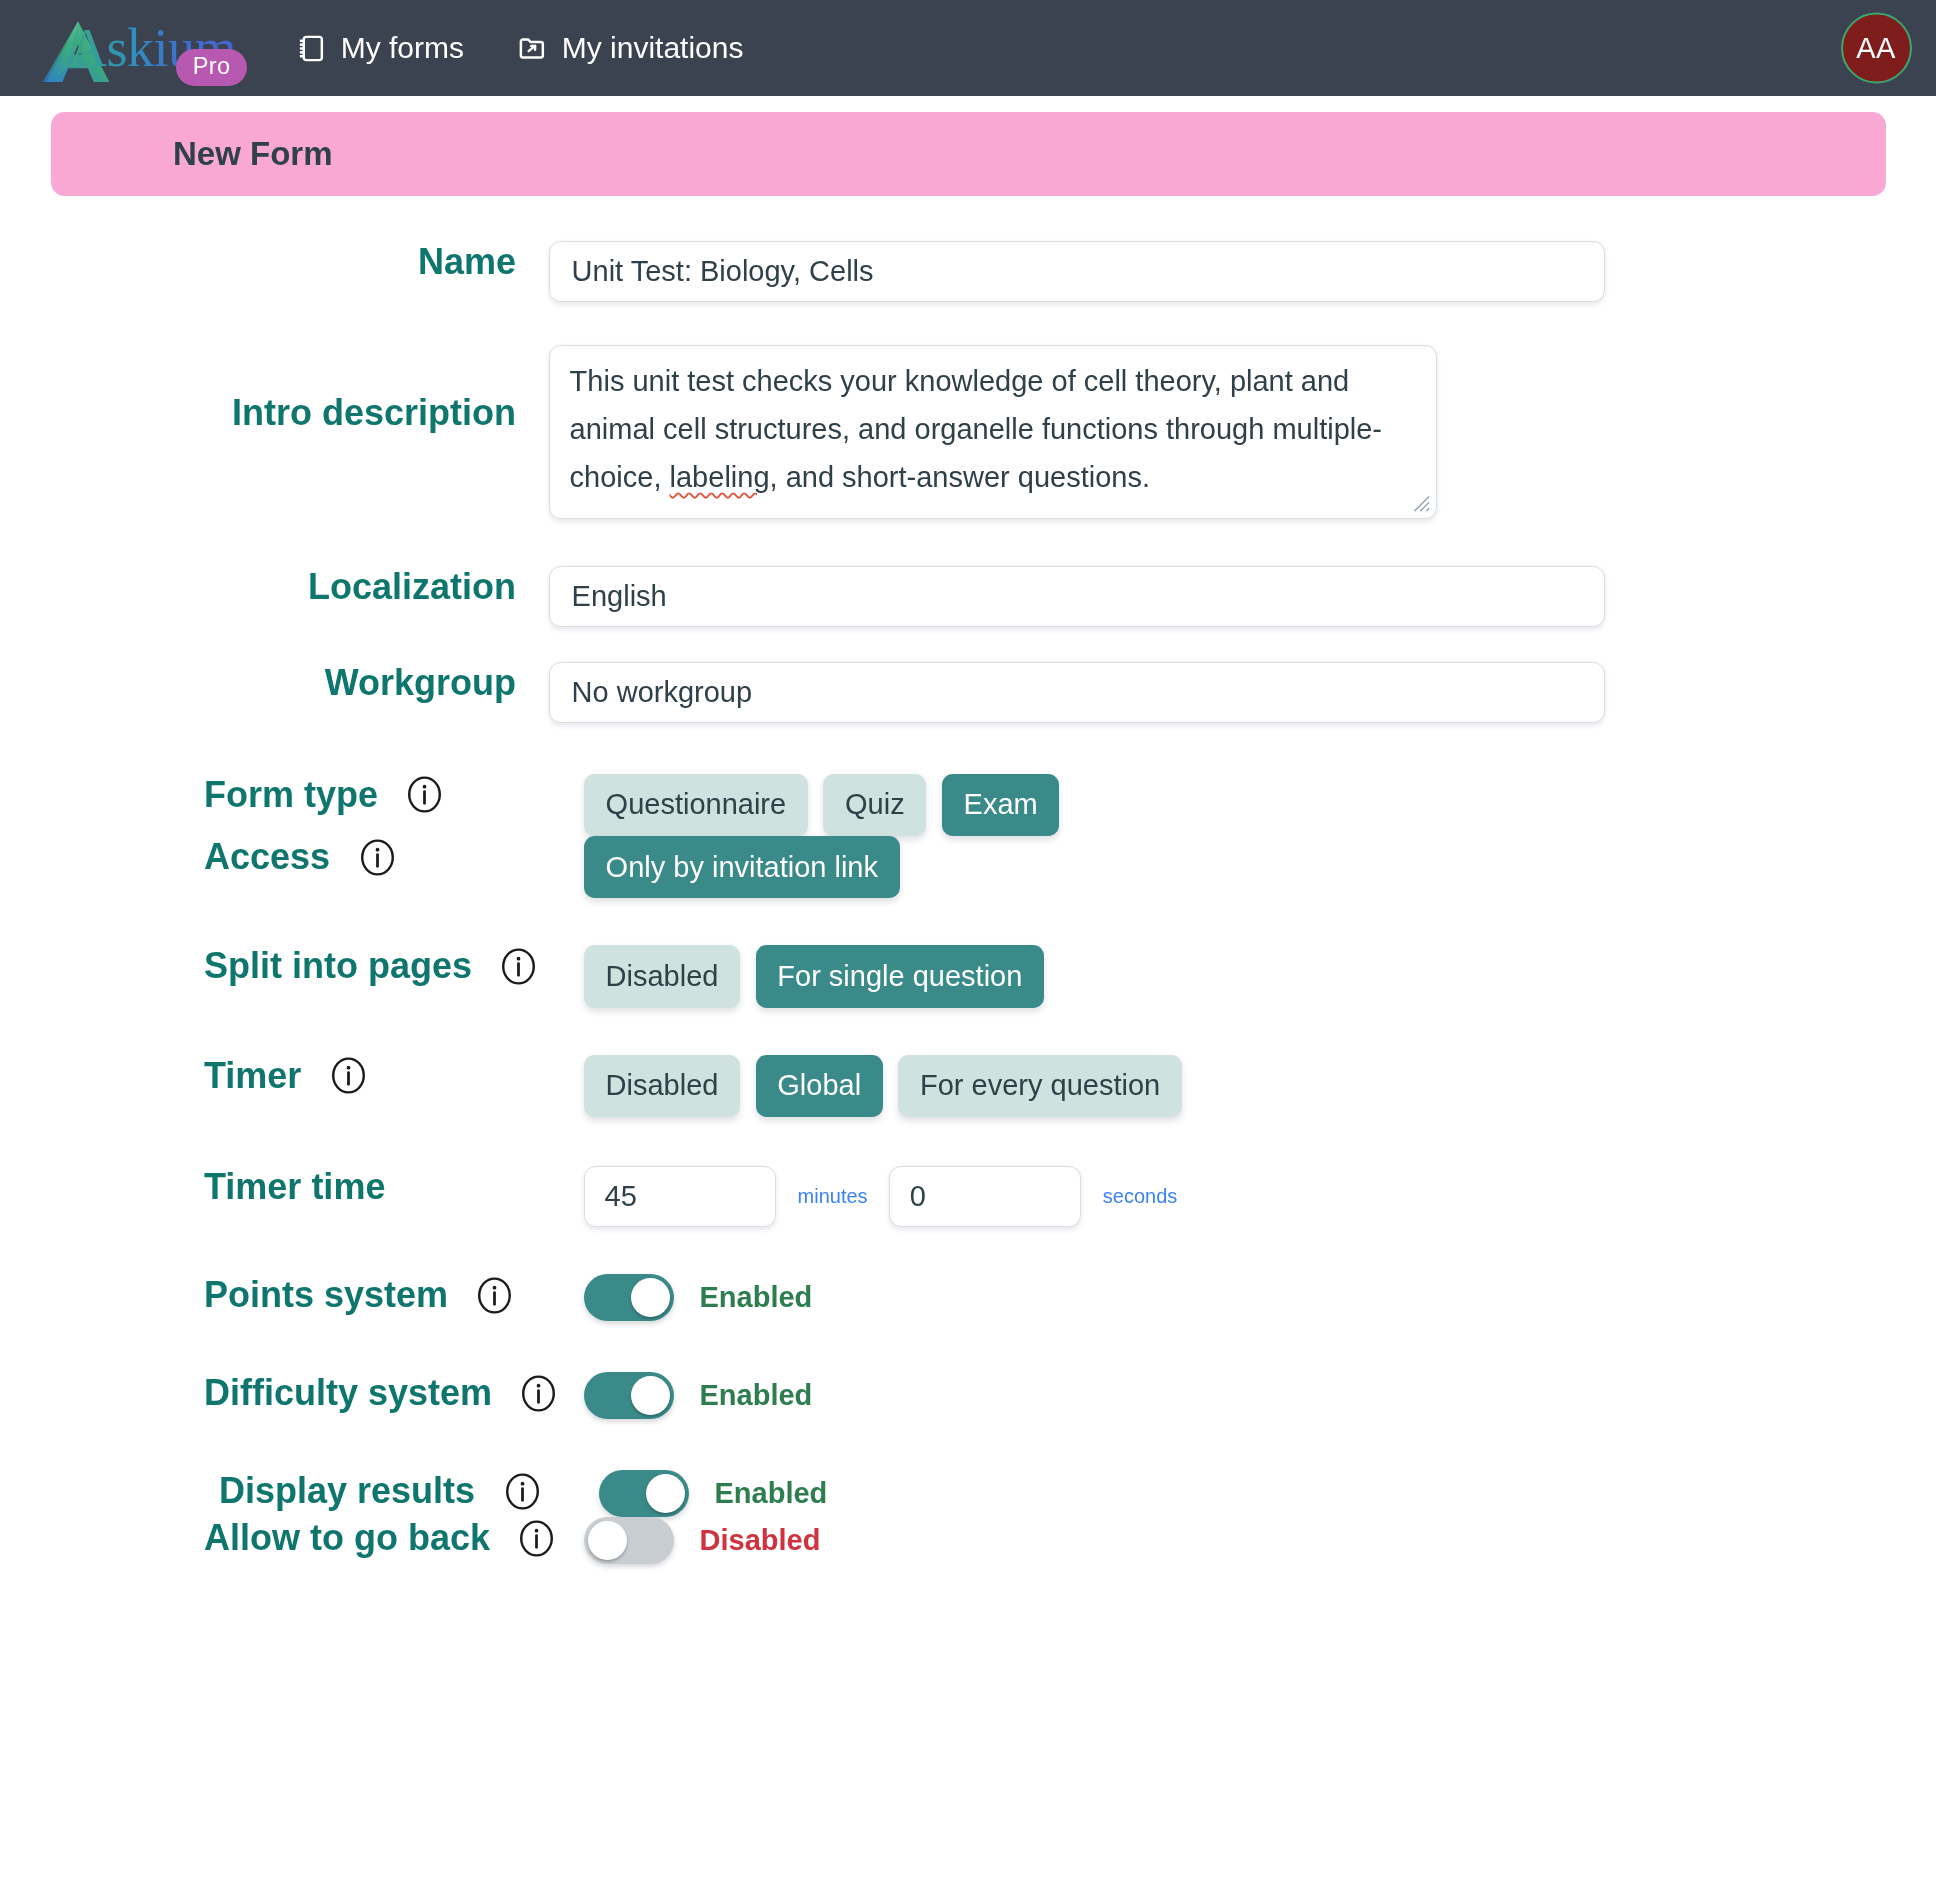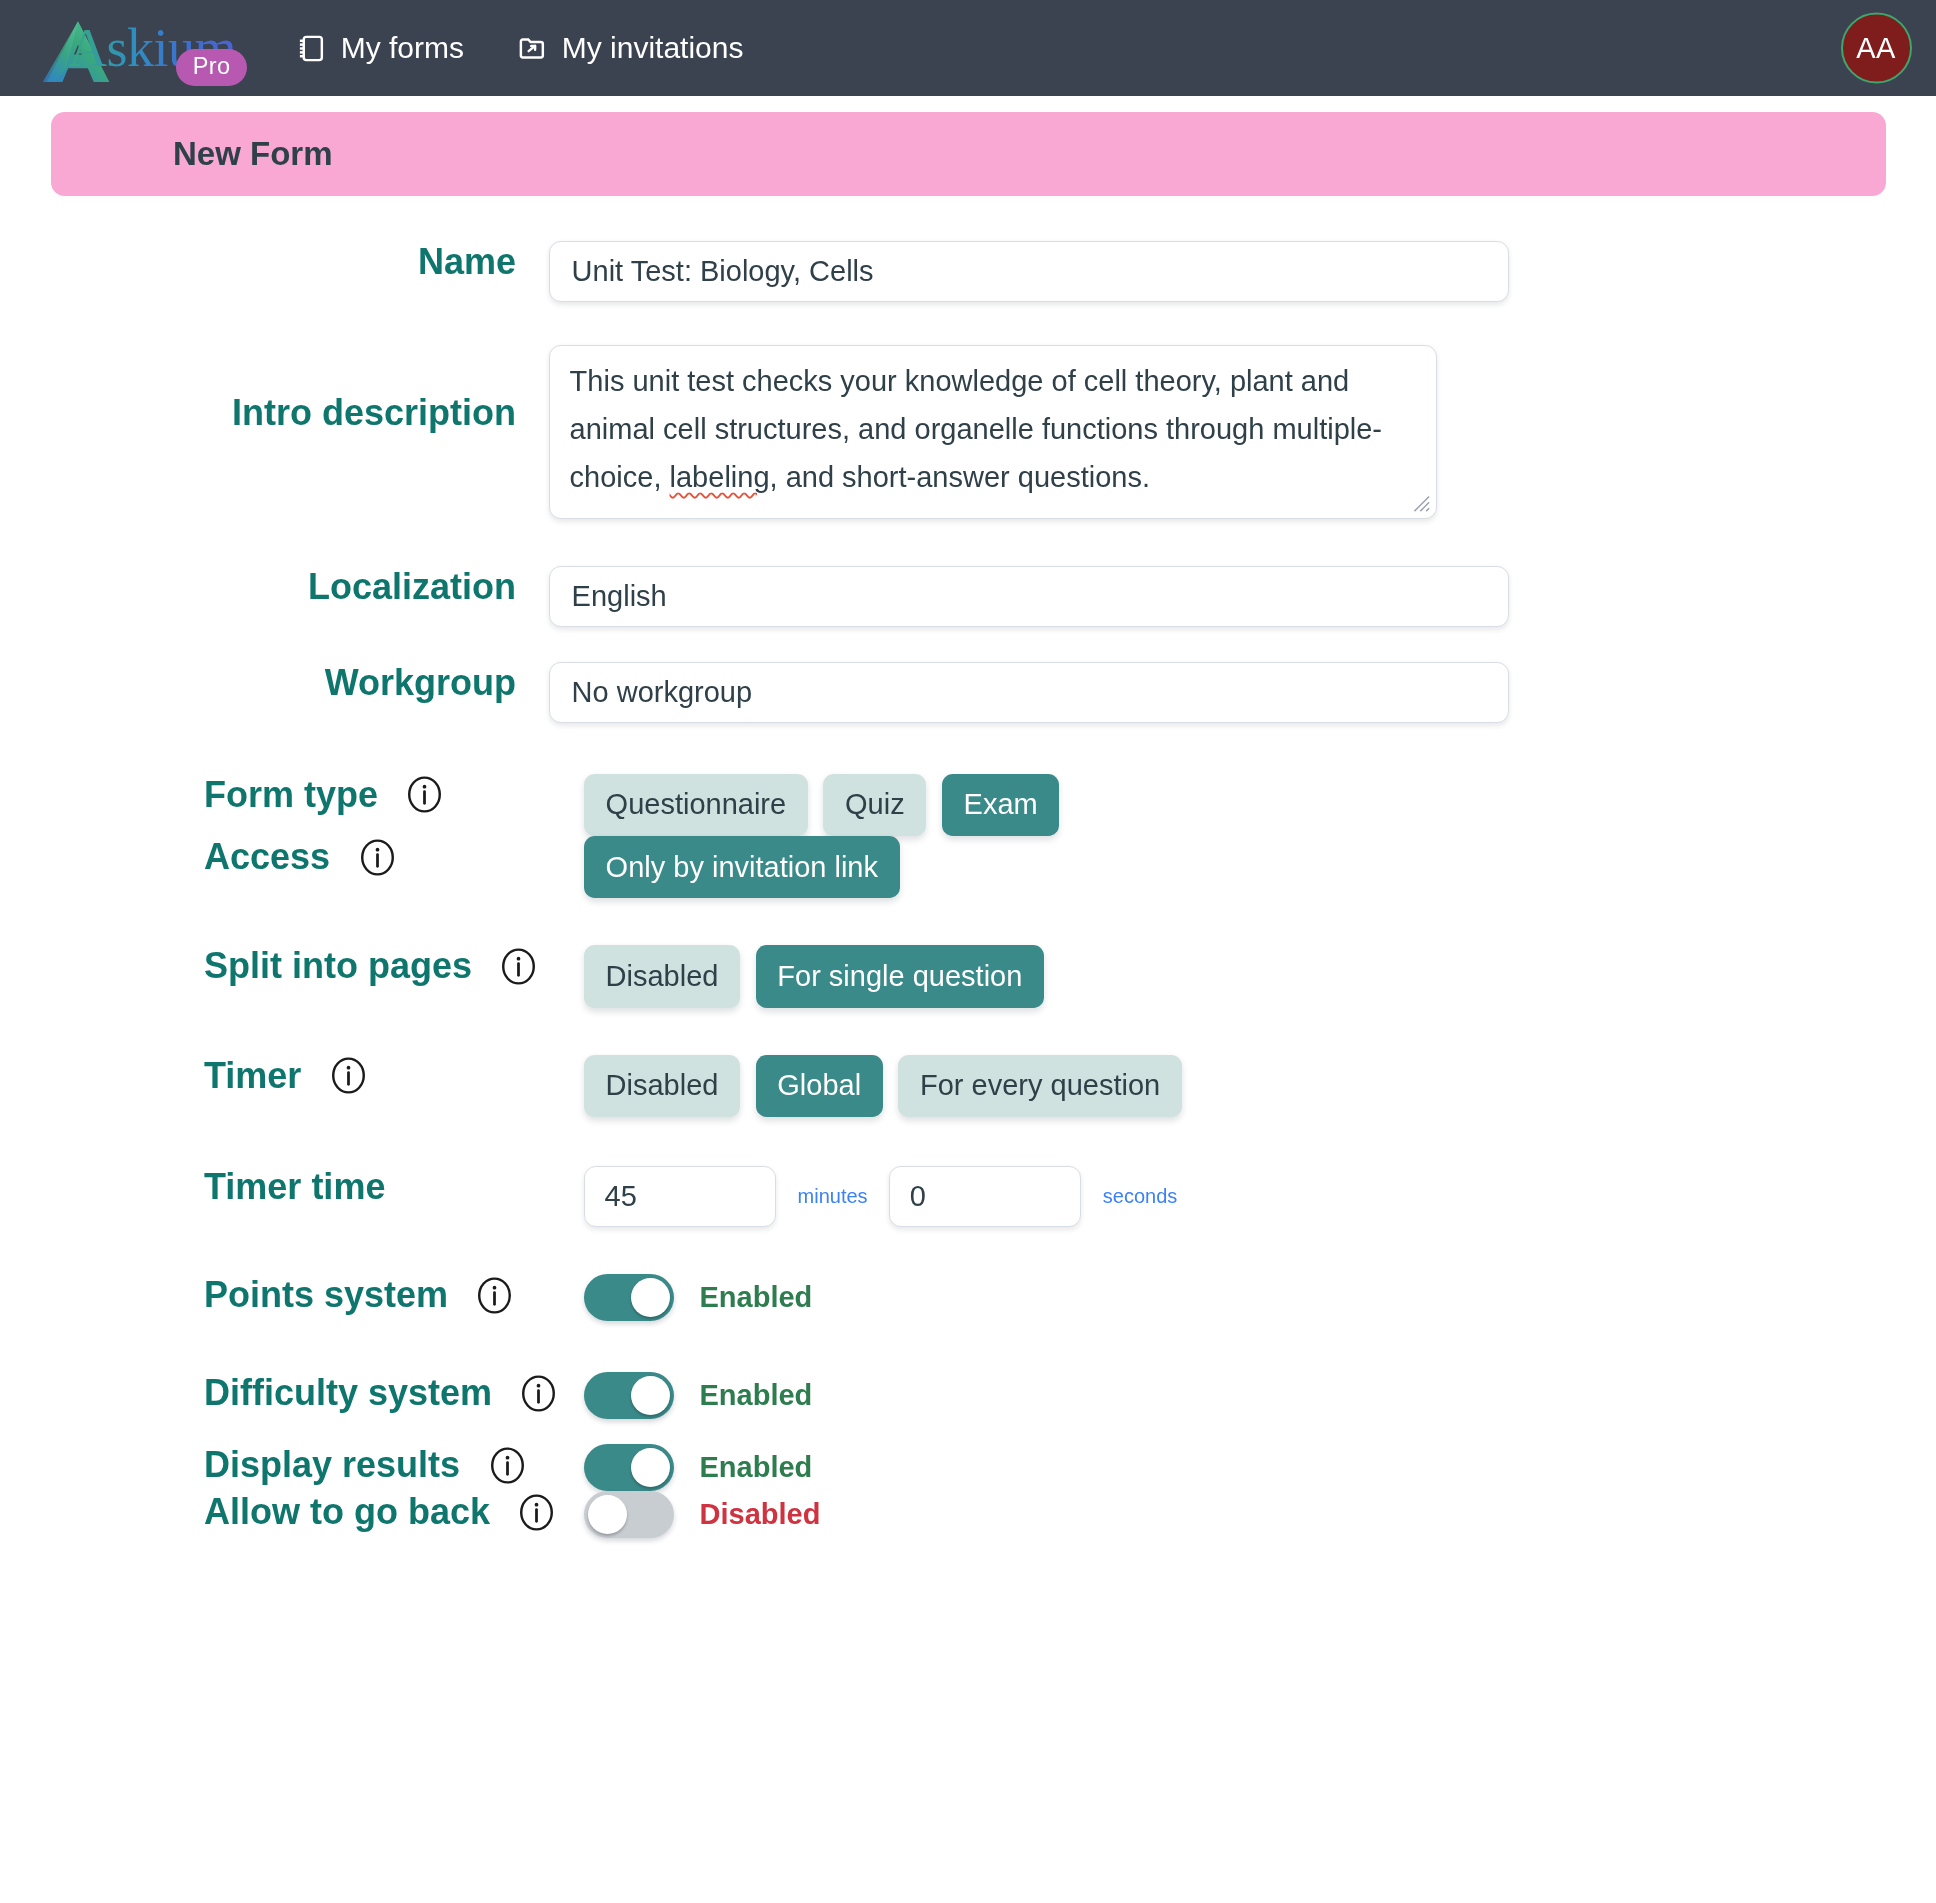--- a/index.html
+++ b/index.html
@@ -80,21 +80,21 @@
     padding-left: 204px; padding-right: 0;
   }
   .label-txt { font-size: 36px; font-weight: bold; color: #0f766e; white-space: nowrap; }
   .info-ico {
     margin-left: 27.4px; width: 39px; height: 39px; flex: none; cursor: pointer;
   }
   .ctrl-cell { flex: 1; display: flex; align-items: center; }
 
   
   .txtfield {
-    width: 960px; height: 61px;
+    width: 1056px; height: 61px;
     border: 1px solid #d8dde3; border-radius: 11.8px;
     background: #ffffff;
     box-shadow: 0 2.9px 4.9px rgba(30,40,60,.10);
     font-family: "Liberation Sans", sans-serif;
     font-size: 29px; color: #2f4049;
     padding: 0 21.6px;
     outline: none;
   }
   .textarea-wrap { position: relative; width: 888px; }
   .txtarea {
@@ -373,21 +373,21 @@
         </svg>
       </div>
       <div class="ctrl-cell toggle-wrap" style="padding-left:35px;">
         <div class="toggle on">
           <div class="knob"></div>
         </div>
         <span class="state enabled">Enabled</span>
       </div>
     </div>
 
-    <div class="row" style="margin-top:25px;">
+    <div class="row" style="margin-top:51px;padding-left:15px;">
       <div class="label-cell lbl-left">
         <span class="label-txt">Display results</span>
         <svg class="info-ico" viewBox="0 0 24 24">
           <ellipse cx="12" cy="12" rx="9.4" ry="10.4" fill="none" stroke="#1b1b1b" stroke-width="1.5"></ellipse>
           <circle cx="12" cy="7.2" r="1.15" fill="#1b1b1b"></circle>
           <path d="M12 10.2 v7.2" stroke="#1b1b1b" stroke-width="1.7" stroke-linecap="round"></path>
         </svg>
       </div>
       <div class="ctrl-cell toggle-wrap" style="padding-left:35px;">
         <div class="toggle on">

